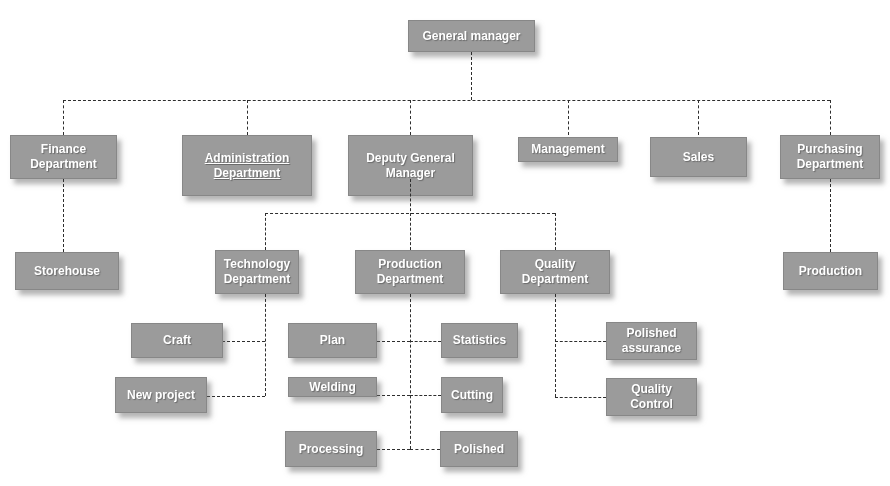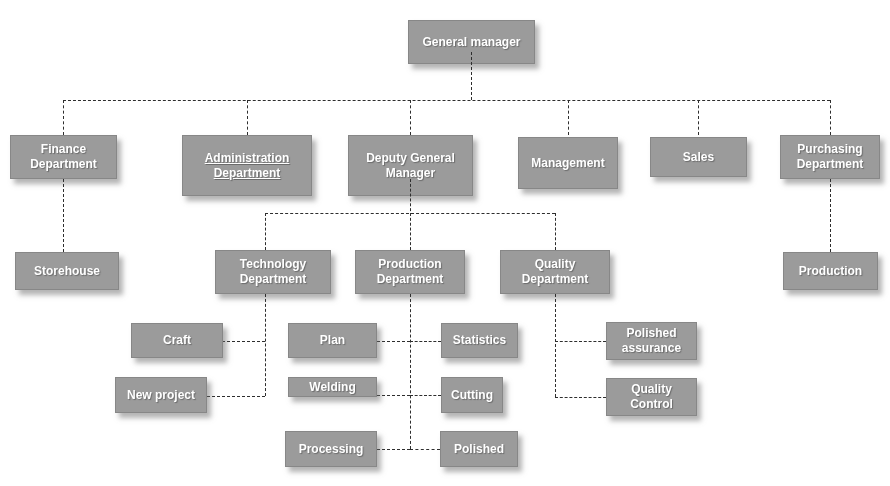--- a/index.html
+++ b/index.html
@@ -36,50 +36,50 @@
   }
   .conn{position:absolute;}
   .h-line{border-top:1px dashed var(--line);height:0;}
   .v-line{border-left:1px dashed var(--line);width:0;}
 </style>
 </head>
 <body>
 
 <div id="canvas">
 
-  <div class="node" style="left:408px;top:20px;width:127px;height:44px;">General manager</div>
+  <div class="node" style="left:408px;top:20px;width:127px;height:32px;">General manager</div>
 
   <div class="conn v-line" style="left:471px;top:52px;height:48px;"></div>
 
   <div class="conn h-line" style="left:63px;top:100px;width:767px;"></div>
 
   <div class="conn v-line" style="left:63px;top:100px;height:35px;"></div>
   <div class="conn v-line" style="left:247px;top:100px;height:35px;"></div>
   <div class="conn v-line" style="left:410px;top:100px;height:35px;"></div>
   <div class="conn v-line" style="left:568px;top:100px;height:35px;"></div>
   <div class="conn v-line" style="left:698px;top:100px;height:35px;"></div>
   <div class="conn v-line" style="left:830px;top:100px;height:35px;"></div>
 
   <div class="node" style="left:10px;top:135px;width:107px;height:44px;">Finance Department</div>
   <div class="node" style="left:182px;top:135px;width:130px;height:61px;text-decoration:underline;">Administration Department</div>
   <div class="node" style="left:348px;top:135px;width:125px;height:61px;">Deputy General Manager</div>
-  <div class="node" style="left:518px;top:137px;width:100px;height:52px;">Management</div>
+  <div class="node" style="left:518px;top:137px;width:100px;height:25px;">Management</div>
   <div class="node" style="left:650px;top:137px;width:97px;height:40px;">Sales</div>
   <div class="node" style="left:780px;top:135px;width:100px;height:44px;">Purchasing Department</div>
 
   <div class="conn v-line" style="left:63px;top:179px;height:73px;"></div>
   <div class="conn v-line" style="left:830px;top:179px;height:73px;"></div>
 
   <div class="conn v-line" style="left:410px;top:179px;height:71px;"></div>
   <div class="conn h-line" style="left:265px;top:213px;width:290px;"></div>
   <div class="conn v-line" style="left:265px;top:213px;height:37px;"></div>
   <div class="conn v-line" style="left:555px;top:213px;height:37px;"></div>
 
   <div class="node" style="left:15px;top:252px;width:104px;height:38px;">Storehouse</div>
-  <div class="node" style="left:215px;top:250px;width:116px;height:44px;">Technology Department</div>
+  <div class="node" style="left:215px;top:250px;width:84px;height:44px;">Technology Department</div>
   <div class="node" style="left:355px;top:250px;width:110px;height:44px;">Production Department</div>
   <div class="node" style="left:500px;top:250px;width:110px;height:44px;">Quality Department</div>
   <div class="node" style="left:783px;top:252px;width:95px;height:38px;">Production</div>
 
   <div class="conn v-line" style="left:265px;top:294px;height:102px;"></div>
   <div class="conn h-line" style="left:207px;top:341px;width:58px;"></div>
   <div class="conn h-line" style="left:207px;top:396px;width:58px;"></div>
 
   <div class="conn v-line" style="left:410px;top:294px;height:155px;"></div>
   <div class="conn h-line" style="left:377px;top:341px;width:33px;"></div>

